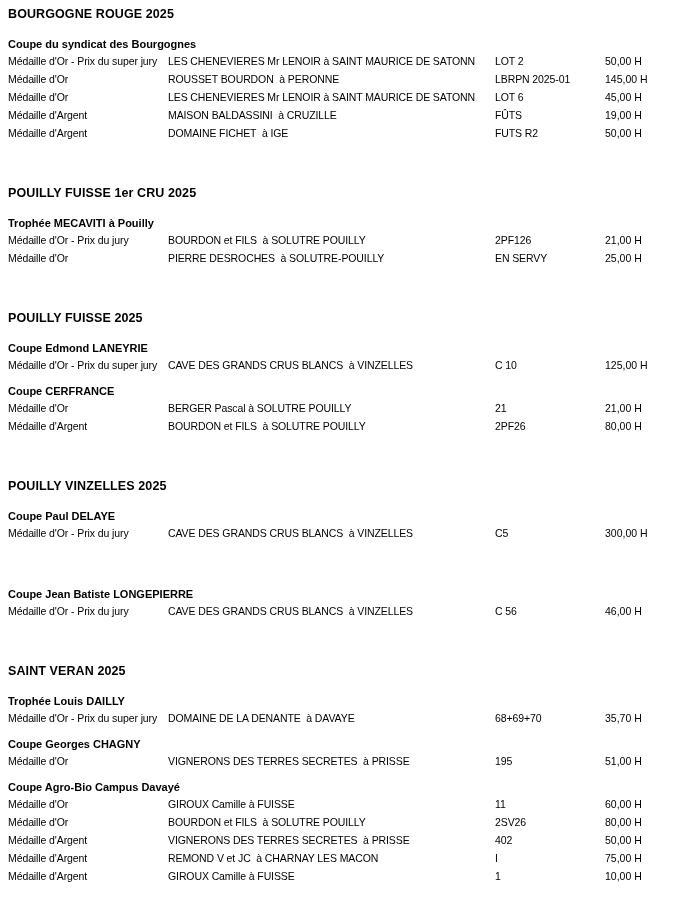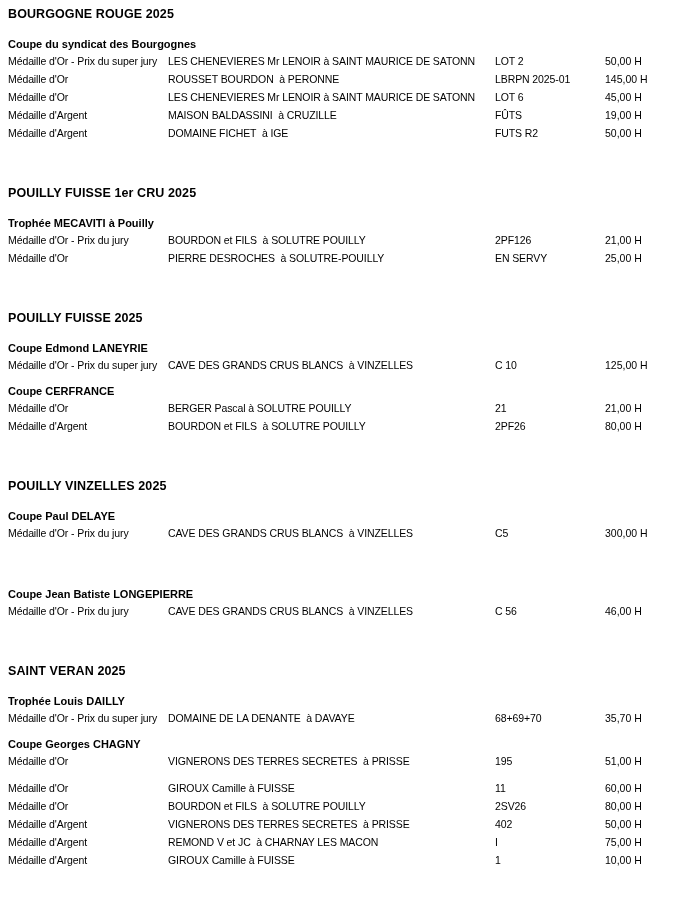--- a/index.html
+++ b/index.html
@@ -171,20 +171,21 @@
       <div class="group">
         <h3 class="group-title">Coupe Georges CHAGNY</h3>
         <div class="row">
           <div class="cell award-cell">Médaille d'Or</div>
           <div class="cell producer-cell">VIGNERONS DES TERRES SECRETES  à PRISSE</div>
           <div class="cell lot-cell">195</div>
           <div class="cell volume-cell">51,00 H</div>
         </div>
       </div>
       <div class="group">
+        <h3 class="group-title">Coupe Agro-Bio Campus Davayé</h3>
         <div class="row">
           <div class="cell award-cell">Médaille d'Or</div>
           <div class="cell producer-cell">GIROUX Camille à FUISSE</div>
           <div class="cell lot-cell">11</div>
           <div class="cell volume-cell">60,00 H</div>
         </div>
         <div class="row">
           <div class="cell award-cell">Médaille d'Or</div>
           <div class="cell producer-cell">BOURDON et FILS  à SOLUTRE POUILLY</div>
           <div class="cell lot-cell">2SV26</div>

